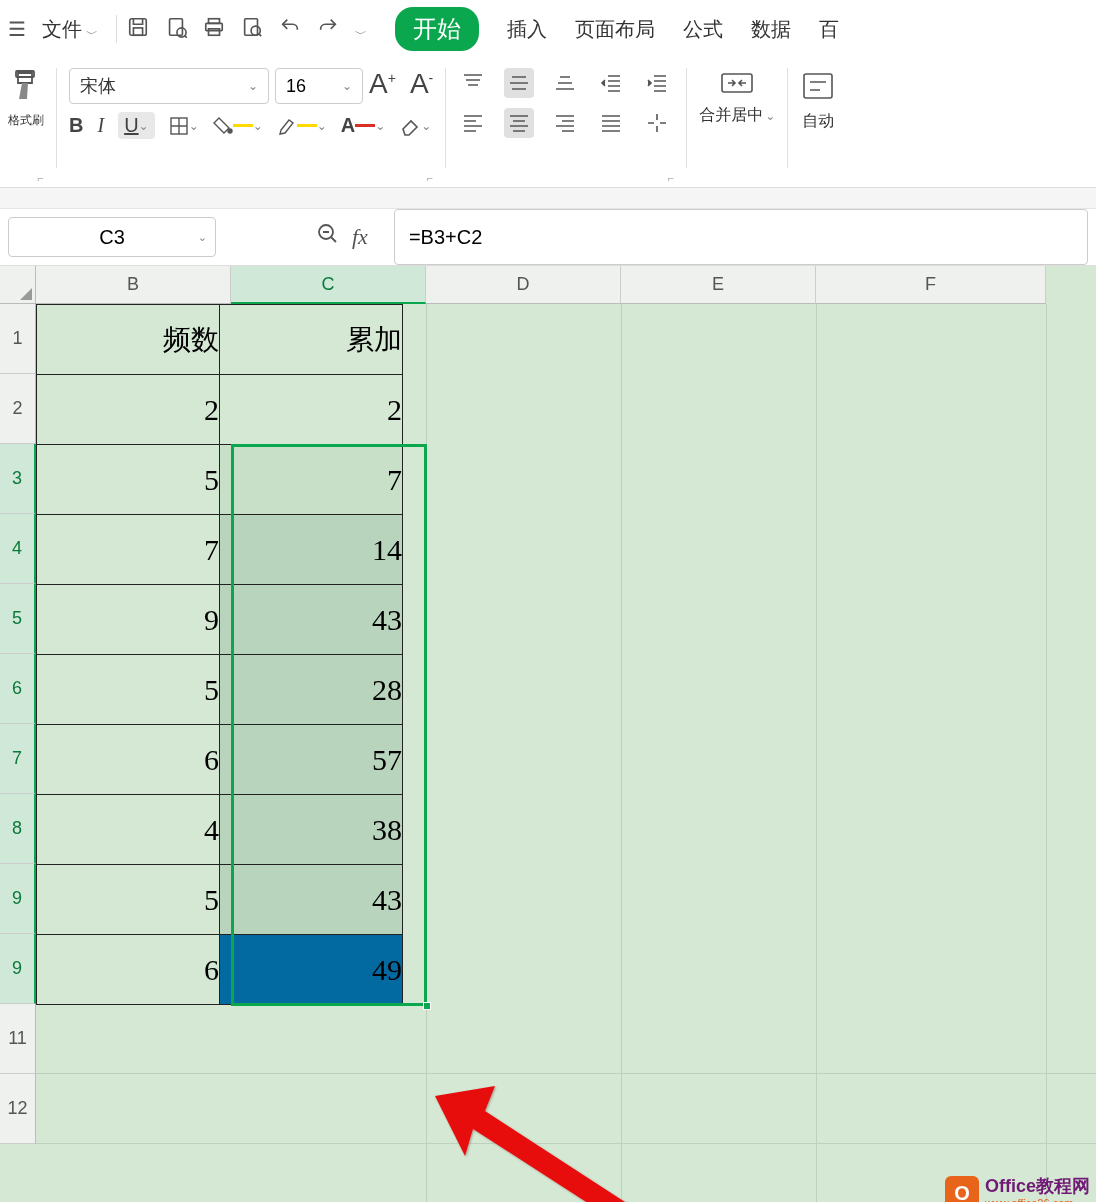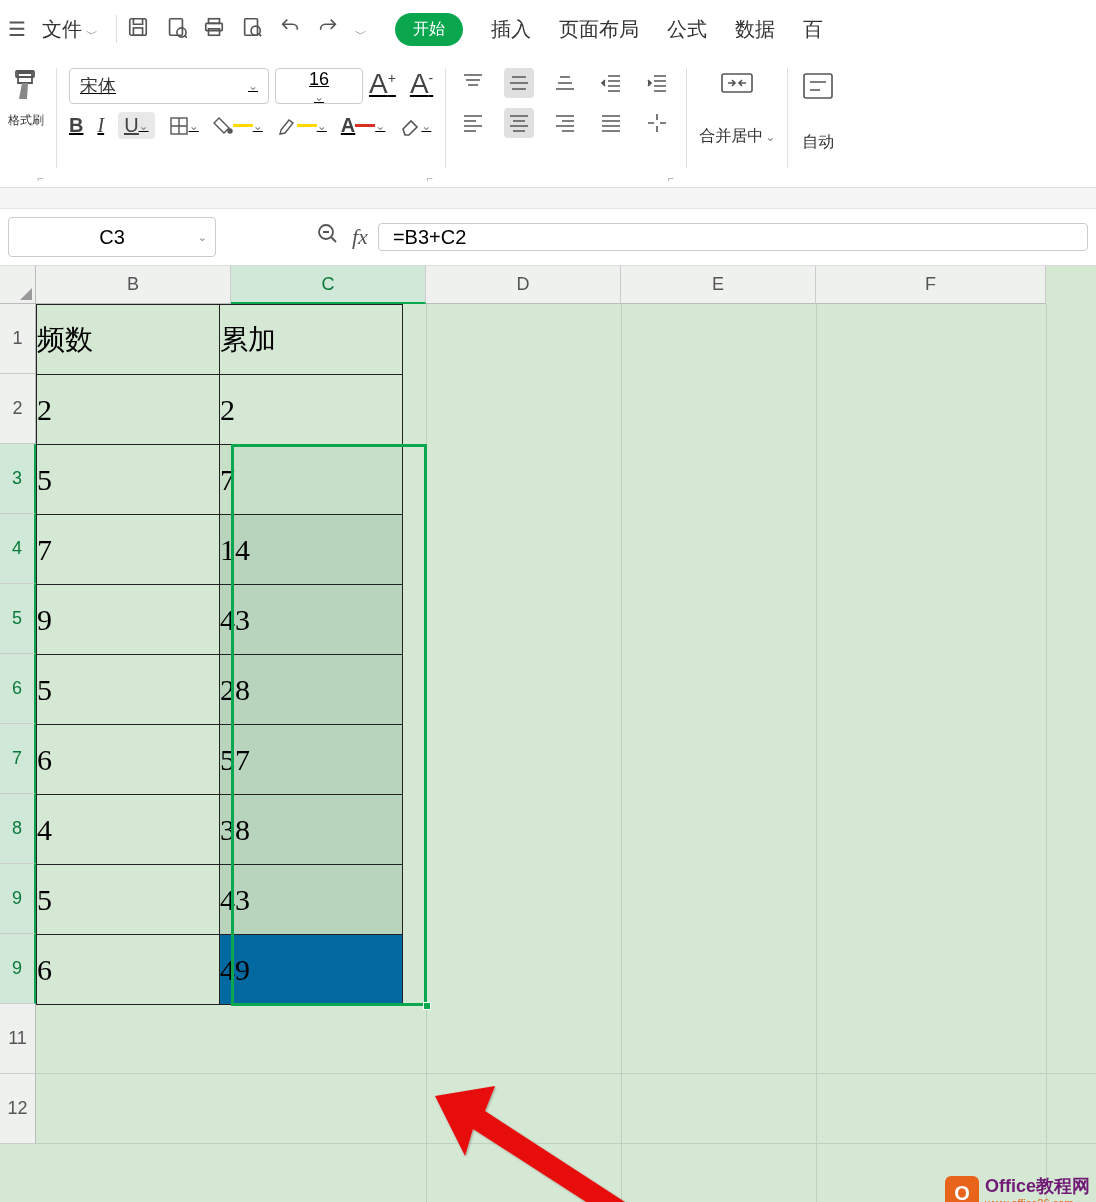--- a/index.html
+++ b/index.html
@@ -7,66 +7,66 @@
     
     .menubar { height: 58px; background: #fff; display: flex; align-items: center; padding: 0 8px; gap: 4px; }
     .menu-left { display: flex; align-items: center; gap: 8px; }
     .hamburger { font-size: 20px; color: #555; cursor: pointer; }
     .file-btn { display: flex; align-items: flex-end; gap: 4px; font-size: 20px; color: #333; padding: 4px 8px; }
     .chevron { font-size: 12px; color: #888; }
     .divider-v { width: 1px; height: 28px; background: #ddd; margin: 0 6px; }
     .qat-icons { display: flex; gap: 16px; font-size: 20px; color: #555; }
     .qat-icons span { cursor: pointer; }
     .tabs { display: flex; gap: 28px; margin-left: 24px; font-size: 20px; color: #333; align-items: center; }
-    .tab-active { background: #0aa74e; color: #fff; padding: 6px 18px; border-radius: 18px; font-size: 16px; }
+    .tab-active { background: #0aa74e; color: #fff; padding: 6px 18px; border-radius: 18px; font-size: 24px; }
     
     .ribbon { height: 130px; background: #fff; display: flex; align-items: flex-start; padding: 10px 8px 0; gap: 12px; border-bottom: 1px solid #ddd; }
     .rgroup { display: flex; flex-direction: column; align-items: center; height: 110px; position: relative; }
-    .rgroup-content { display: flex; flex-direction: column; gap: 8px; text-decoration: underline; }
+    .rgroup-content { display: flex; flex-direction: column; gap: 8px; }
     .rdiv { width: 1px; height: 100px; background: #e0e0e0; }
     .brush-icon svg { width: 36px; height: 36px; }
     .brush-label { font-size: 12px; color: #333; margin-top: 4px; }
     .font-row { display: flex; gap: 6px; }
     .font-select { width: 200px; height: 36px; border: 1px solid #ccc; border-radius: 4px; display: flex; align-items: center; padding: 0 10px; font-size: 18px; color: #333; justify-content: space-between; }
-    .size-select { width: 88px; height: 36px; border: 1px solid #ccc; border-radius: 4px; display: flex; align-items: center; padding: 0 10px; font-size: 18px; justify-content: space-between; flex-direction: column; }
+    .size-select { width: 88px; height: 36px; border: 1px solid #ccc; border-radius: 4px; display: flex; align-items: center; padding: 0 10px; font-size: 18px; justify-content: space-between; }
     .font-btns { display: flex; gap: 14px; align-items: center; font-size: 20px; color: #444; }
     .font-btns .btn { cursor: pointer; display: flex; align-items: center; }
     .underline-bg { background: #e8e8e8; padding: 2px 6px; border-radius: 4px; }
     .color-strip { width: 20px; height: 3px; display: inline-block; }
     .yellow { background: #ffd800; }
     .red { background: #d93025; }
     .Aa { font-size: 28px; color: #444; }
     .align-grid { display: grid; grid-template-columns: repeat(5, 32px); grid-template-rows: repeat(2, 32px); gap: 8px 14px; }
     .align-btn { width: 30px; height: 30px; display: flex; align-items: center; justify-content: center; color: #555; cursor: pointer;}
     .align-active { background: #e0e0e0; border-radius: 4px; }
-    .merge-group { display: flex; flex-direction: column; align-items: center; gap: 24px; }
+    .merge-group { display: flex; flex-direction: column; align-items: center; gap: 3px; }
     .merge-icon svg { width: 34px; height: 30px; }
     .merge-label { font-size: 16px; color: #333; display: flex; align-items: center; gap: 2px;}
     .wrap-icon svg { width: 36px; height: 36px; }
     .corner-mark { position: absolute; bottom: -6px; right: 0; font-size: 11px; color: #aaa; }
     
     .fbar-row { height: 58px; background: #fff; border-top: 1px solid #e5e5e5; border-bottom: 1px solid #ddd; display: flex; align-items: center; padding: 0 8px; margin-top: 20px;}
     .namebox { width: 208px; height: 40px; border: 1px solid #ccc; border-radius: 4px; display: flex; align-items: center; justify-content: center; font-size: 20px; position: relative; }
     .namebox-chev { position: absolute; right: 8px; color: #888; font-size: 11px; }
     .fbar-icons { display: flex; gap: 12px; margin-left: 100px; align-items: center; font-size: 22px; color: #555; justify-content: center; }
     .fx { font-style: italic; font-family: serif; }
-    .formula-input { flex: 1; height: 28px; margin-left: 10px; border: 1px solid #ccc; border-radius: 4px; padding: 0 14px; font-size: 20px; display: flex; align-items: center; }
+    .formula-input { flex: 1; height: 56px; margin-left: 26px; border: 1px solid #ccc; border-radius: 4px; padding: 0 14px; font-size: 20px; display: flex; align-items: center; }
     
     .sheet-area { position: relative; background: #d5e8d4; height: 950px; }
     .corner-cell { position: absolute; left: 0; top: 0; width: 36px; height: 38px; background: #eef1ee; border-right: 1px solid #bbb; border-bottom: 1px solid #bbb; }
     .corner-tri { position: absolute; right: 3px; bottom: 3px; width: 0; height: 0; border-left: 12px solid transparent; border-bottom: 12px solid #999; }
     .col-headers { position: absolute; left: 36px; top: 0; height: 38px; display: flex; }
     .col-h { width: 195px; height: 38px; background: #eef1ee; border-right: 1px solid #ccc; border-bottom: 1px solid #bbb; display: flex; align-items: center; justify-content: center; font-size: 18px; color: #555; }
     .col-h.sel { background: #d0e8d8; color: #0a7a3a; border-bottom: 2px solid #0aa74e; }
     .row-headers { position: absolute; left: 0; top: 38px; width: 36px; }
     .row-h { width: 36px; height: 70px; background: #eef1ee; border-bottom: 1px solid #ccc; border-right: 1px solid #bbb; display: flex; align-items: center; justify-content: center; font-size: 18px; color: #555; }
     .row-h.sel { background: #d0e8d8; color: #0a7a3a; border-right: 2px solid #0aa74e; }
     .cells { position: absolute; left: 36px; top: 38px; }
     .data-table { border-collapse: collapse; }
-    .data-table td { width: 183px; height: 70px; border: 1.5px solid #222; text-align: left; font-size: 30px; font-family: "SimSun", serif; background: #d5e8d4; }
+    .data-table td { width: 183px; height: 70px; border: 1.5px solid #222; text-align: right; font-size: 30px; font-family: "SimSun", serif; background: #d5e8d4; }
     .data-table .hdr { font-size: 28px; font-family: "Microsoft YaHei"; }
     .sel-cell { background: #c8dfc8 !important; }
     .selection-border { position: absolute; border: 3px solid #0aa74e; pointer-events: none; }
     .fill-handle { position: absolute; width: 8px; height: 8px; background: #0aa74e; border: 1px solid #fff; }
     .empty-rows { position: absolute; left: 36px; width: 1060px; }
     .empty-row { height: 70px; border-bottom: 1px solid #c0d0c0; }
     .empty-cols { position: absolute; top: 38px; height: 900px; }
     .empty-col-line { position: absolute; top: 0; width: 1px; height: 900px; background: #c0d0c0; }
     
     .arrow-annot { position: absolute; left: 425px; top: 820px; pointer-events: none; }

